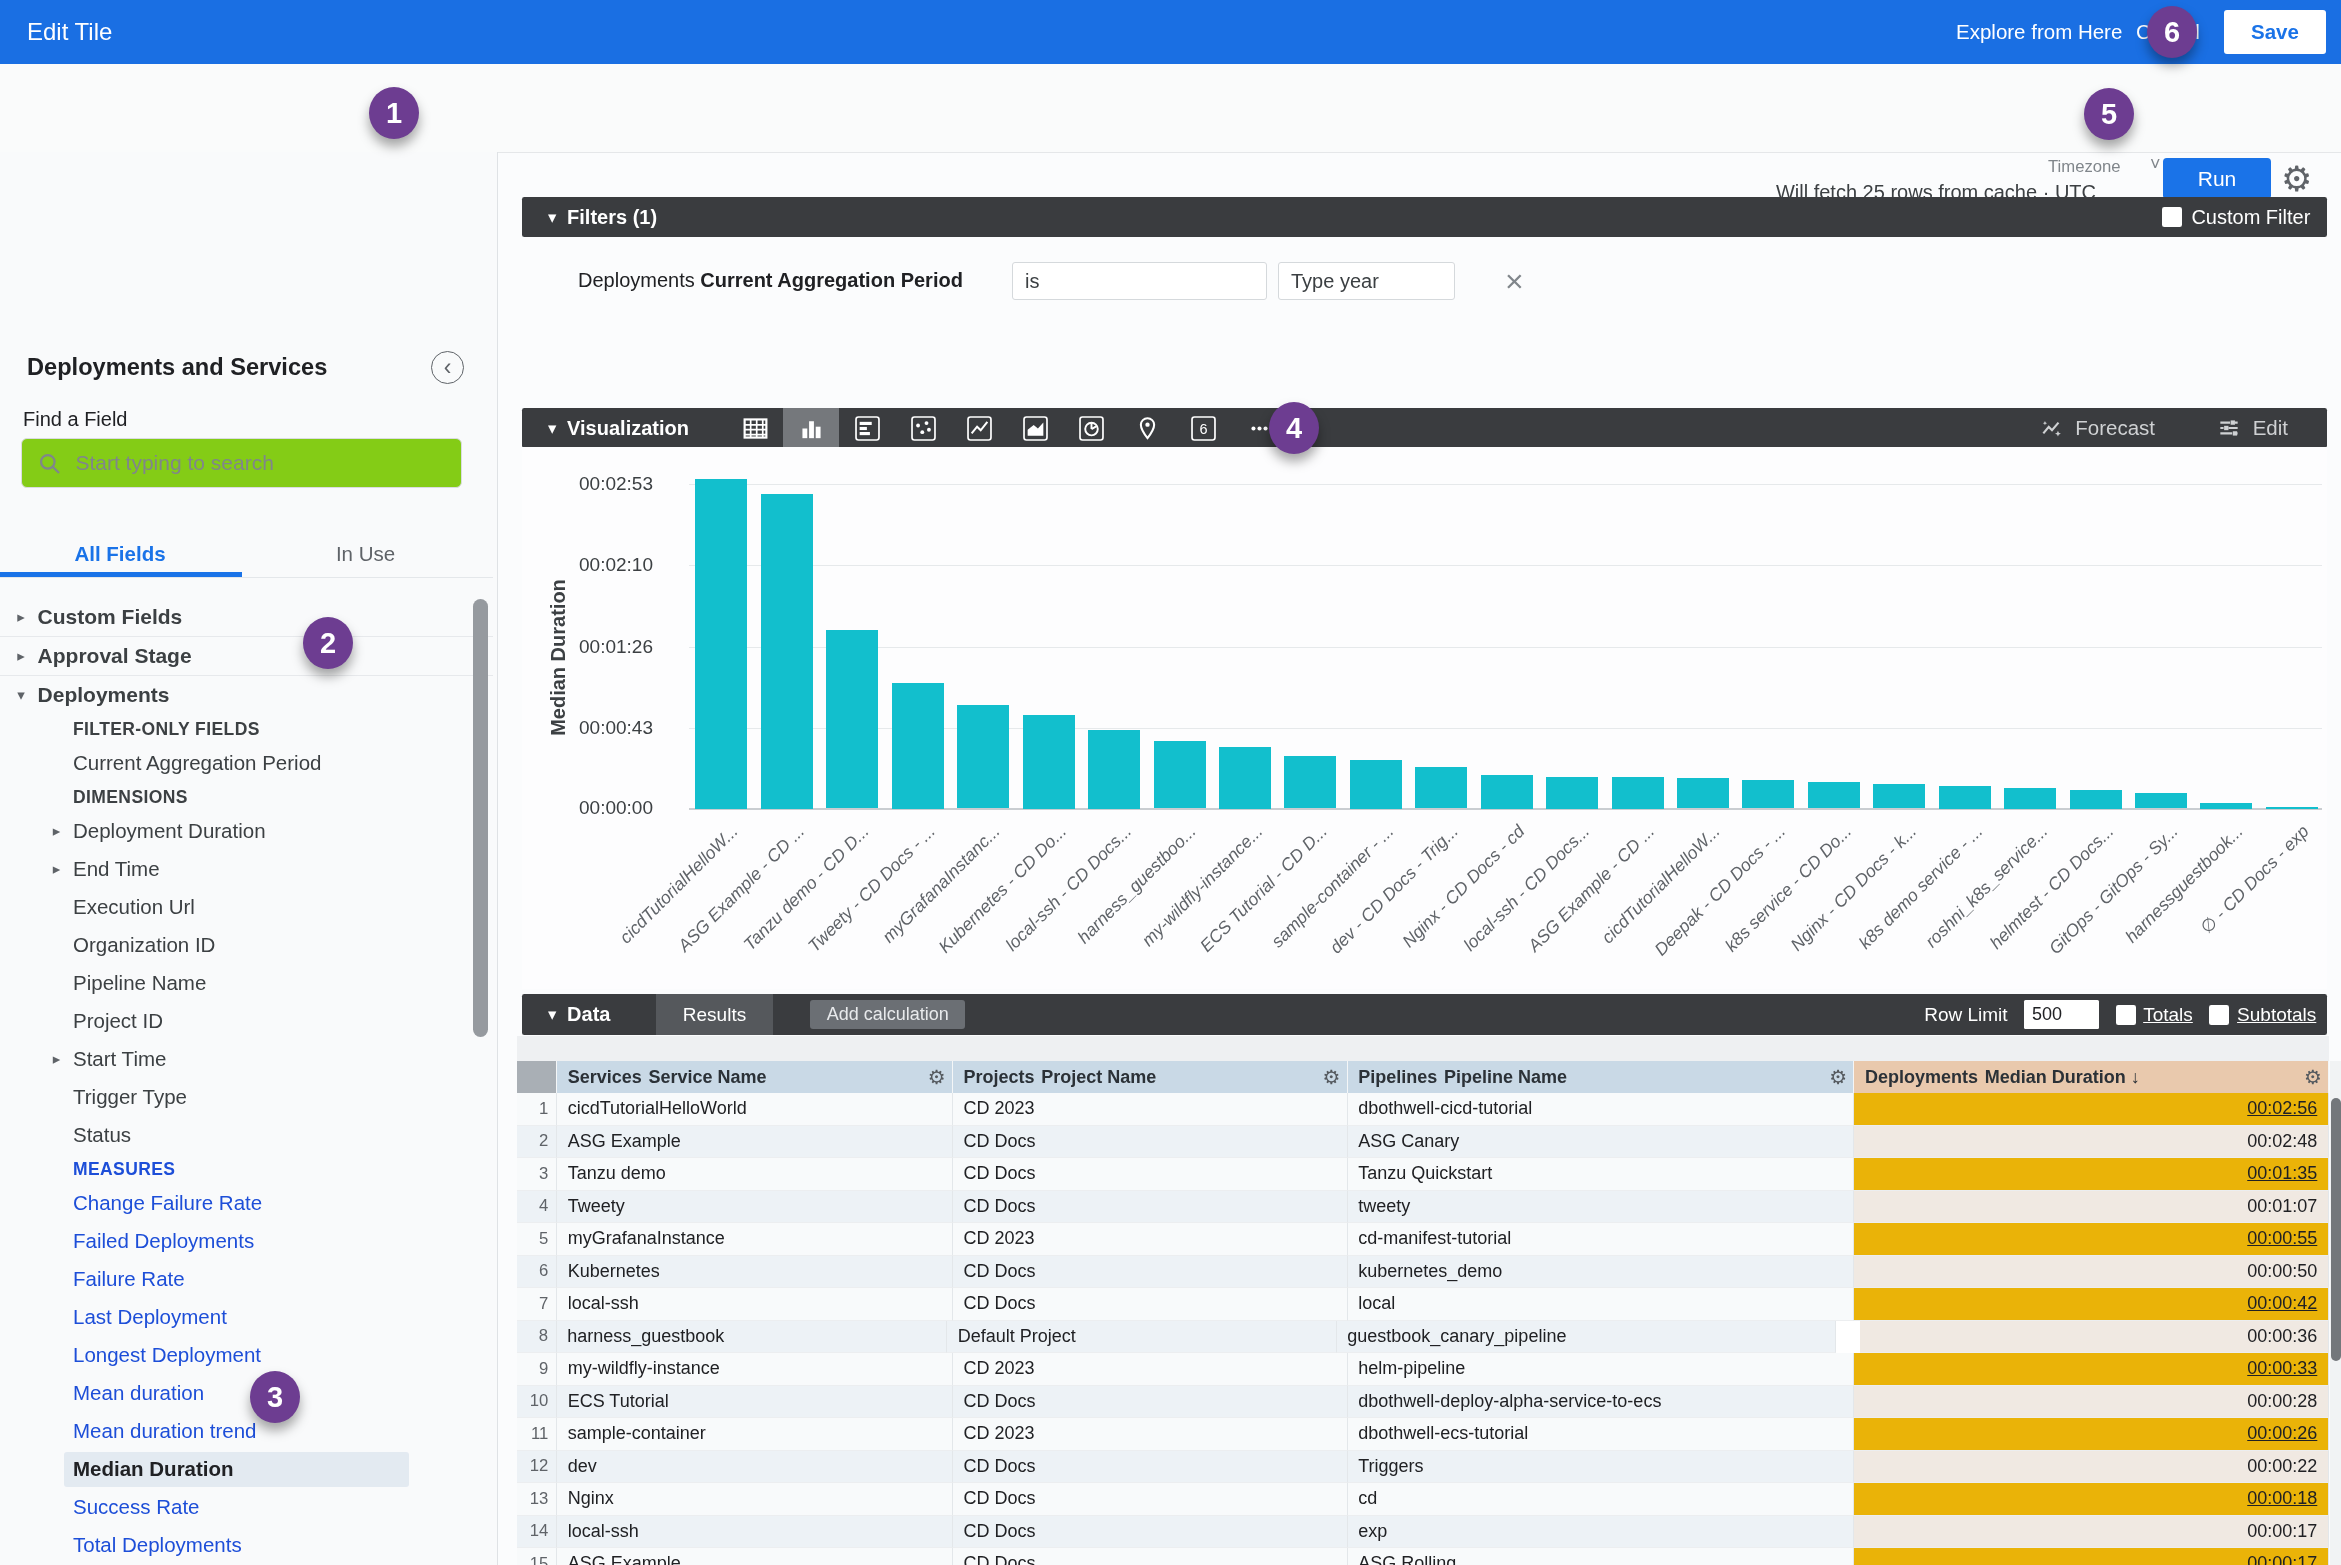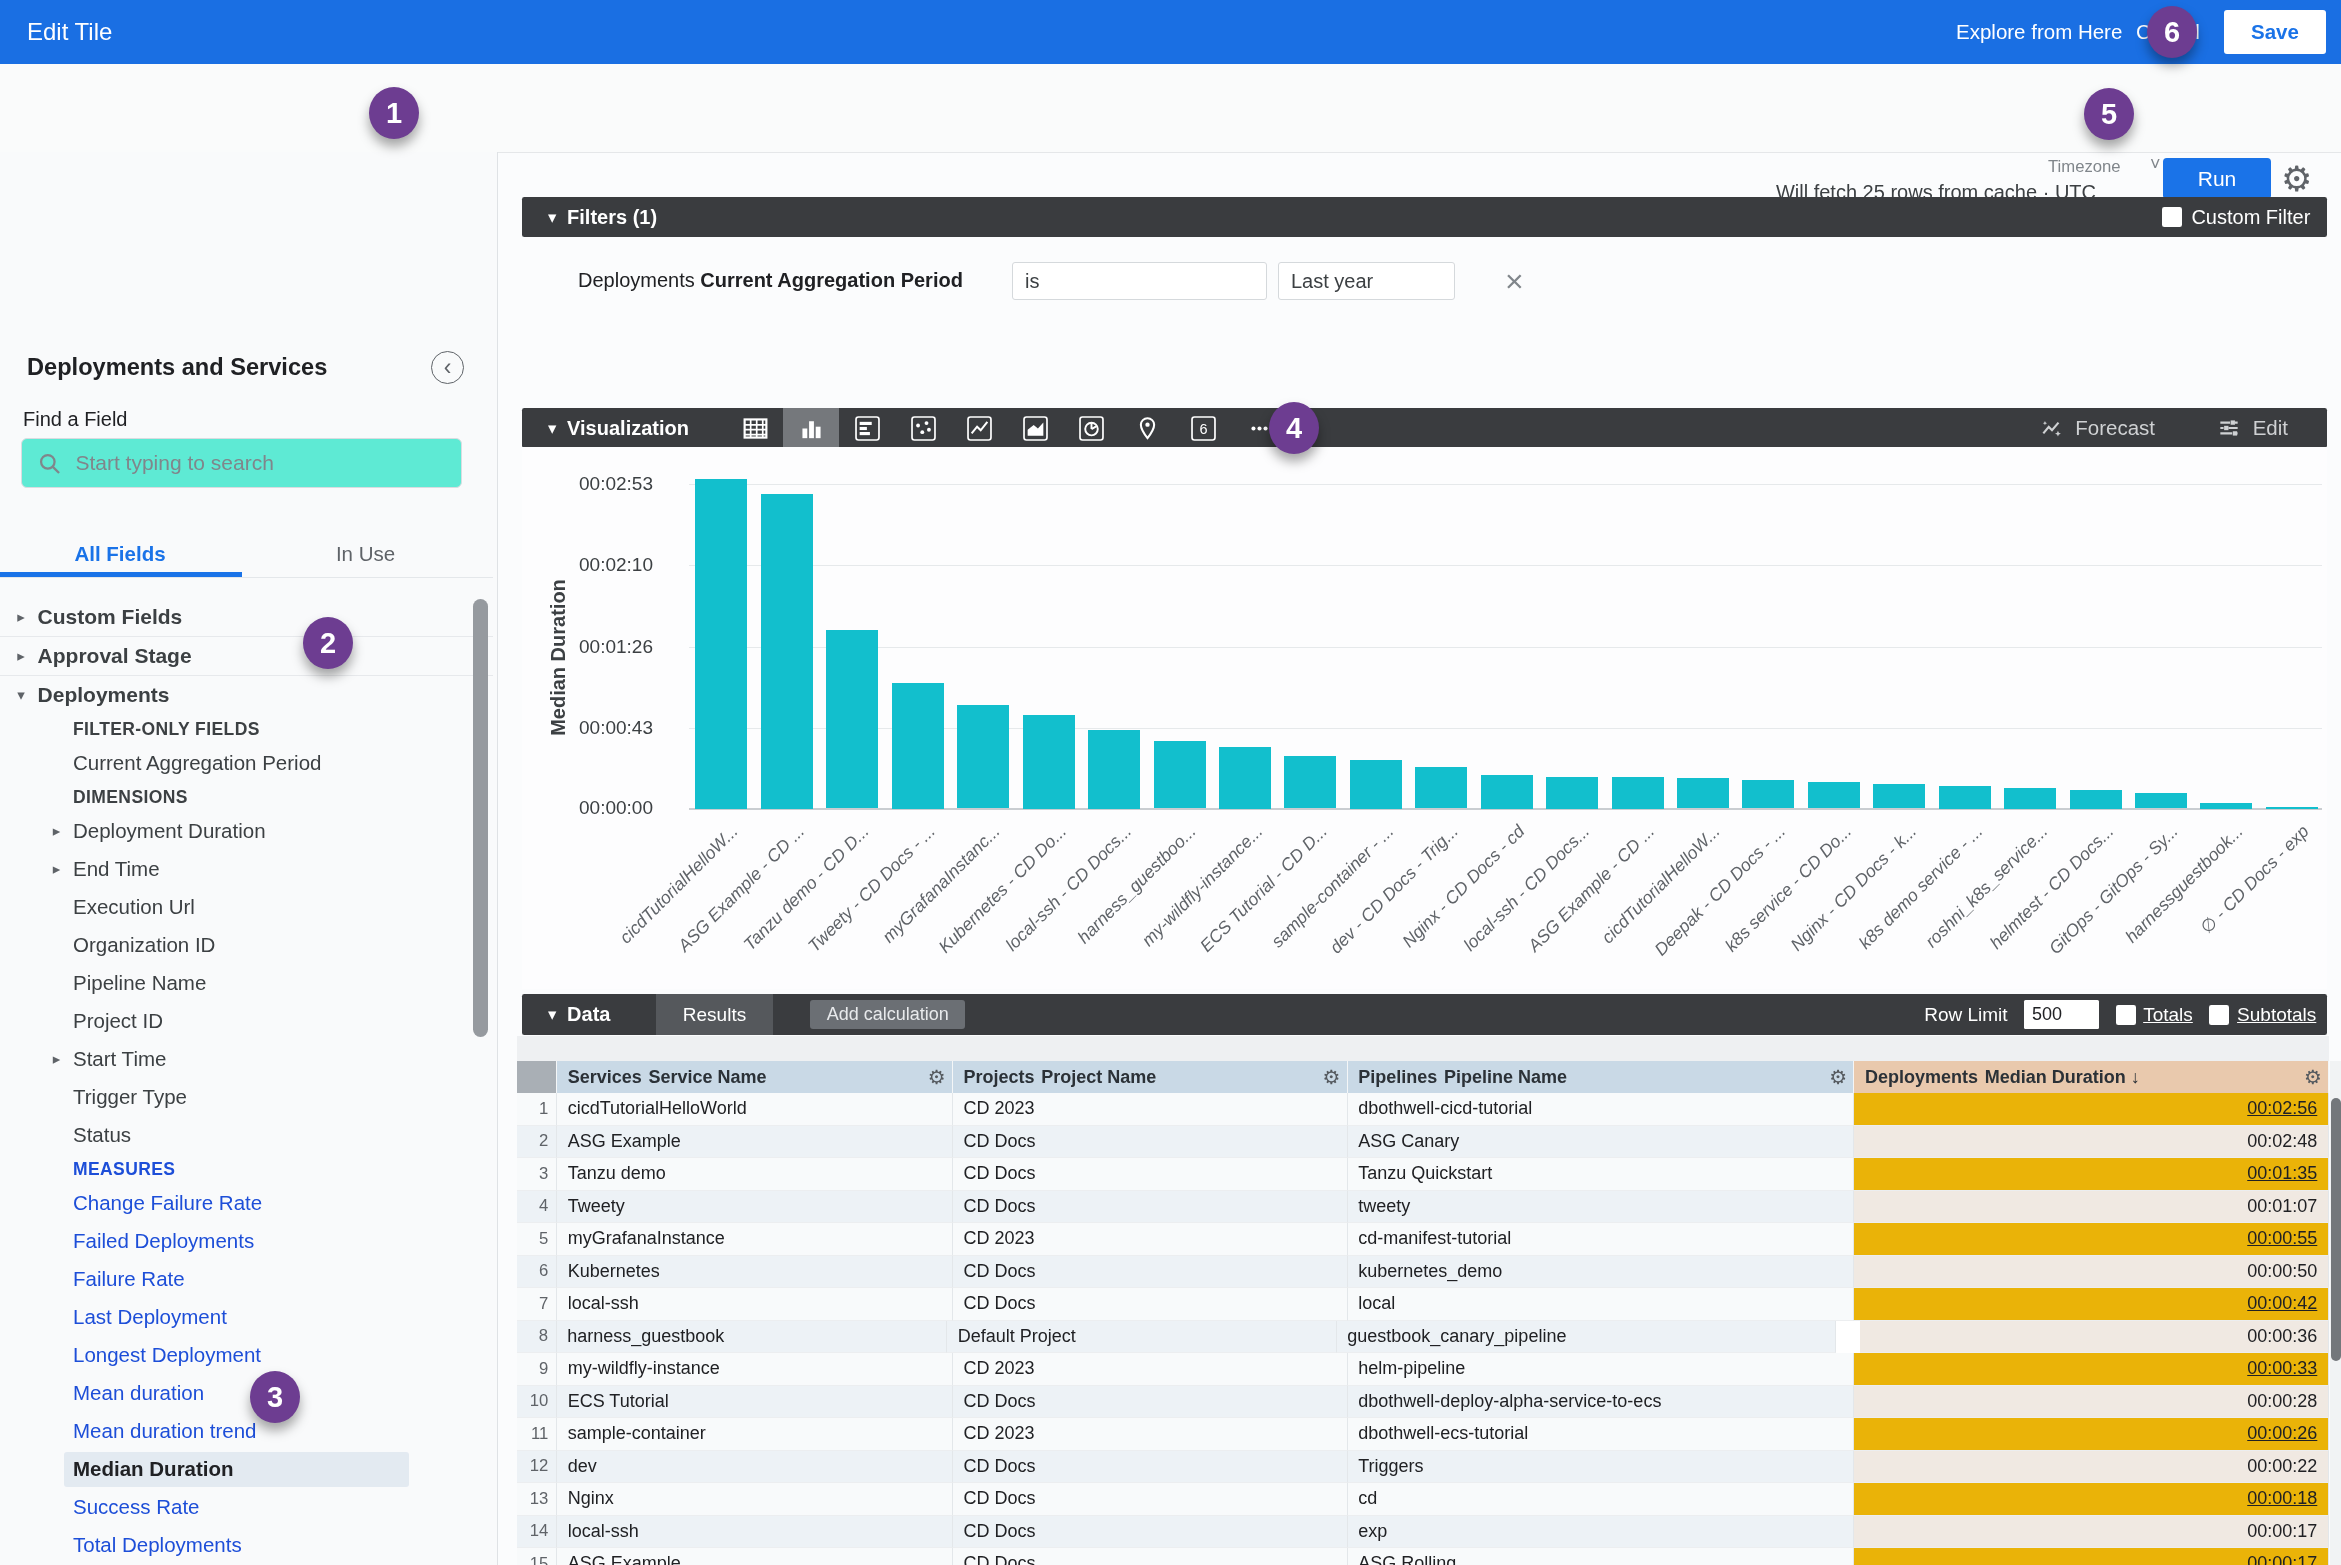--- a/index.html
+++ b/index.html
@@ -24,21 +24,21 @@
   #run-btn{position:absolute;left:2163px;top:94px;width:108px;height:41px;background:#1a73e8;border:none;
     border-radius:3.8px;color:#fff;font-size:21px;font-family:inherit;cursor:pointer;}
   #settings-gear{position:absolute;left:2281px;top:94px;font-size:35px;color:#5f6368;cursor:pointer;line-height:41px;}
   
   #sidebar{position:absolute;left:0;top:152px;width:498px;height:1414px;background:#f9fafb;border-right:0.8px solid #dfe2e5;box-sizing:border-box;}
   #sidebar-title{position:absolute;left:27px;top:202px;font-size:23.6px;font-weight:700;color:#202124;}
   #collapse-btn{position:absolute;left:431px;top:199px;width:33px;height:33px;border:1.5px solid #5f6368;border-radius:50%;
     color:#5f6368;font-size:23px;line-height:30px;text-align:center;cursor:pointer;box-sizing:border-box;}
   #find-label{position:absolute;left:23px;top:256px;font-size:20px;color:#202124;}
   #search-box{position:absolute;left:21px;top:286px;width:441px;height:50px;border:1.5px solid #dadce0;border-radius:6px;
-    background:#5eead4;display:flex;align-items:center;box-sizing:border-box;}
+    background:#84cc16;display:flex;align-items:center;box-sizing:border-box;}
   #search-box svg{margin:0 10.7px 0 13.7px;}
   #search-input{border:none;outline:none;flex:1;font-size:21px;font-family:inherit;color:#3c4043;background:transparent;}
   #search-input::placeholder{color:#80868b;}
   .sb-tab{position:absolute;top:383px;height:37px;text-align:center;font-size:20.5px;line-height:37px;cursor:pointer;}
   #tab-all{left:0;width:240px;color:#1a73e8;font-weight:700;}
   #tab-inuse{left:240px;width:251px;color:#5f6368;}
   #tab-underline{position:absolute;left:0;top:420px;width:242px;height:4.6px;background:#1a73e8;}
   #tab-divider{position:absolute;left:0;top:425px;width:493px;height:0.8px;background:#e4e7ea;}
   #sidebar-list{position:absolute;left:0;top:428px;width:493px;height:1138px;overflow:hidden;padding-top:18px;box-sizing:border-box;}
   .sb-row{height:38px;display:flex;align-items:center;position:relative;font-size:20.5px;color:#3c4043;cursor:pointer;}
@@ -246,21 +246,21 @@
   <span id="custom-filter">
     <span class="cb"></span>
     <span>Custom Filter</span>
   </span>
 </div>
 <div id="filter-row-label">
   <span>Deployments</span>
   <b>Current Aggregation Period</b>
 </div>
 <div class="fbox" id="op-box">is</div>
-<div class="fbox" id="val-box">Last year</div>
+<div class="fbox" id="val-box">Type year</div>
 <div id="filter-remove">×</div>
 
 <div class="darkbar" id="viz-bar">
   <span class="bar-caret">▾</span>
   <span class="bar-label">Visualization</span>
   <span id="viz-tools">
       <span class="viz-tool">
         <svg width="29" height="29" viewBox="0 0 24 24">
           <rect x="3" y="4.5" width="18" height="15" fill="none" stroke="#fff" stroke-width="1.8"></rect>
           <path d="M3 9h18M3 13h18M3 17h18M8 4.5v15M13 4.5v15M18 4.5v15" stroke="#fff" stroke-width="1.4"></path>

